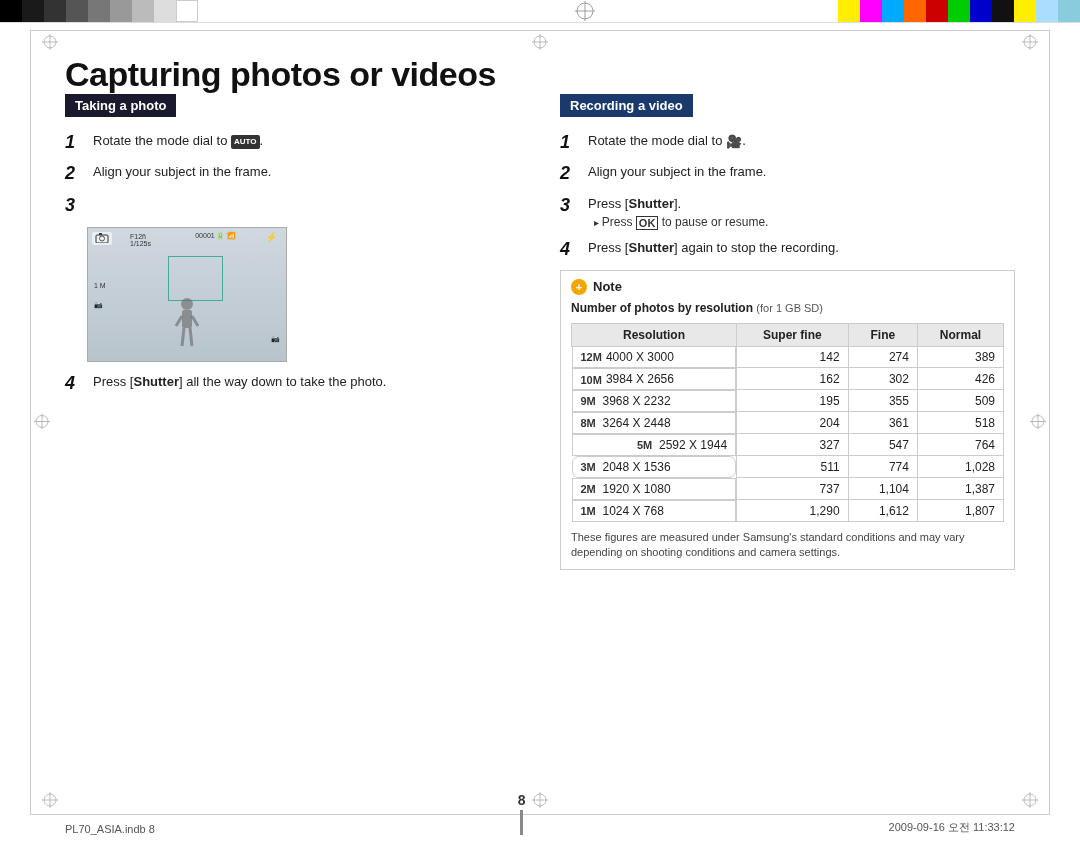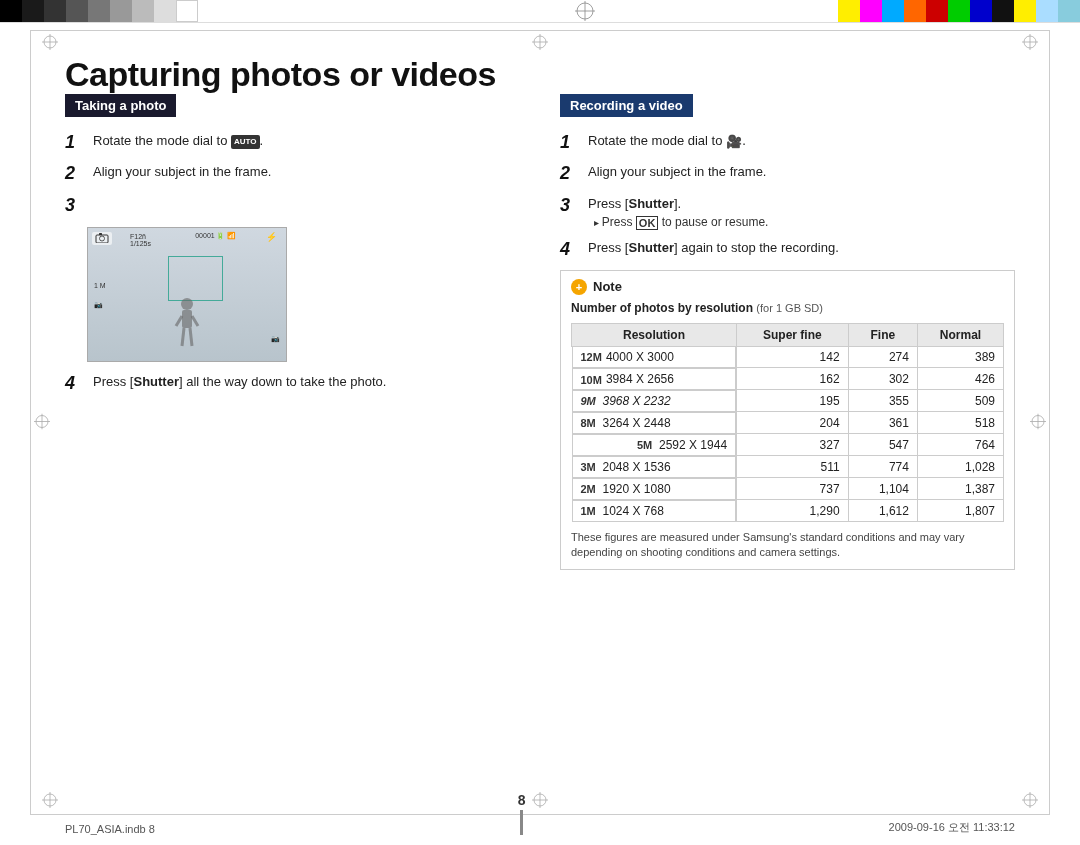--- a/index.html
+++ b/index.html
@@ -589,21 +589,21 @@
               <tr>
                 <td style="display: flex; align-items: flex-end; gap: 4px;">
                   <span class="res-badge"><b>10M</b></span>
                   <span>3984 X 2656</span>
                 </td>
                 <td>162</td>
                 <td>302</td>
                 <td>426</td>
               </tr>
               <tr>
-                <td style="display: flex; align-items: center; gap: 4px; font-style: italic;">
+                <td style="display: flex; align-items: center; gap: 4px;">
                   <span class="res-badge"><b>9M</b></span>
                   <span>3968 X 2232</span>
                 </td>
                 <td>195</td>
                 <td>355</td>
                 <td>509</td>
               </tr>
               <tr>
                 <td style="display: flex; align-items: center; gap: 4px;">
                   <span class="res-badge"><b>8M</b></span>
@@ -616,21 +616,21 @@
               <tr>
                 <td style="display: flex; align-items: center; gap: 4px; justify-content: flex-end;">
                   <span class="res-badge"><b>5M</b></span>
                   <span>2592 X 1944</span>
                 </td>
                 <td>327</td>
                 <td>547</td>
                 <td>764</td>
               </tr>
               <tr>
-                <td style="display: flex; align-items: center; gap: 4px;">
+                <td style="display: flex; align-items: center; gap: 4px; border-radius: 7px;">
                   <span class="res-badge"><b>3M</b></span>
                   <span>2048 X 1536</span>
                 </td>
                 <td>511</td>
                 <td>774</td>
                 <td>1,028</td>
               </tr>
               <tr>
                 <td style="display: flex; align-items: center; gap: 4px;">
                   <span class="res-badge"><b>2M</b></span>

